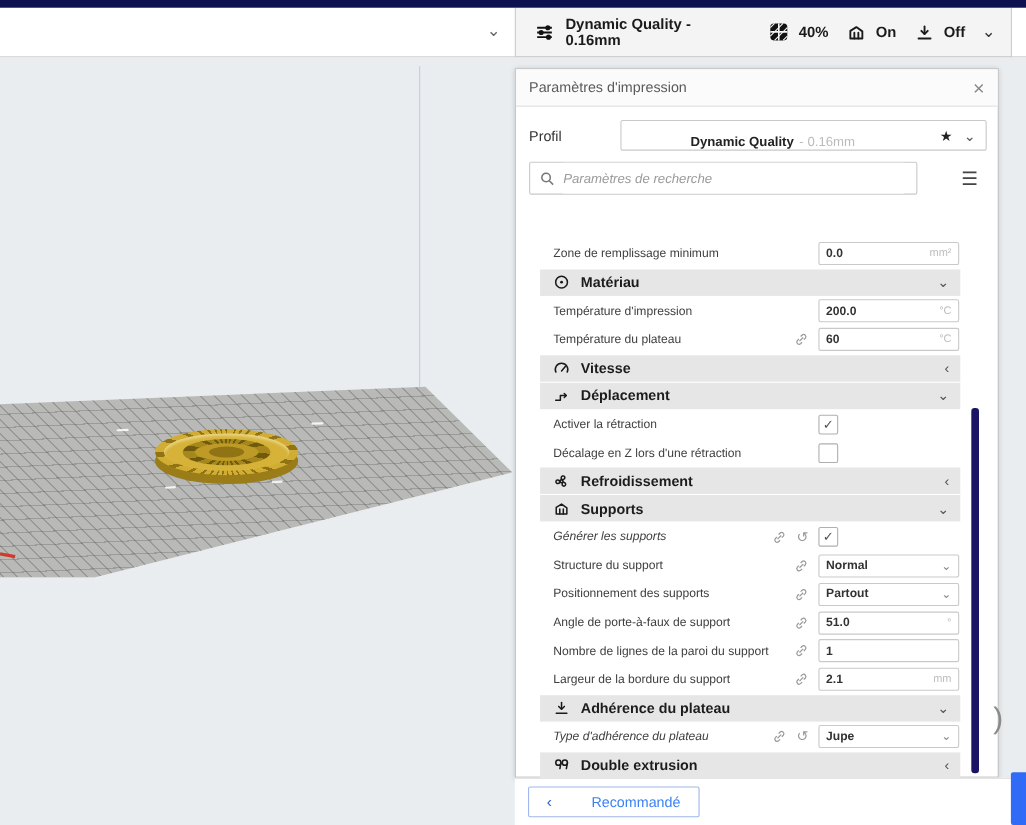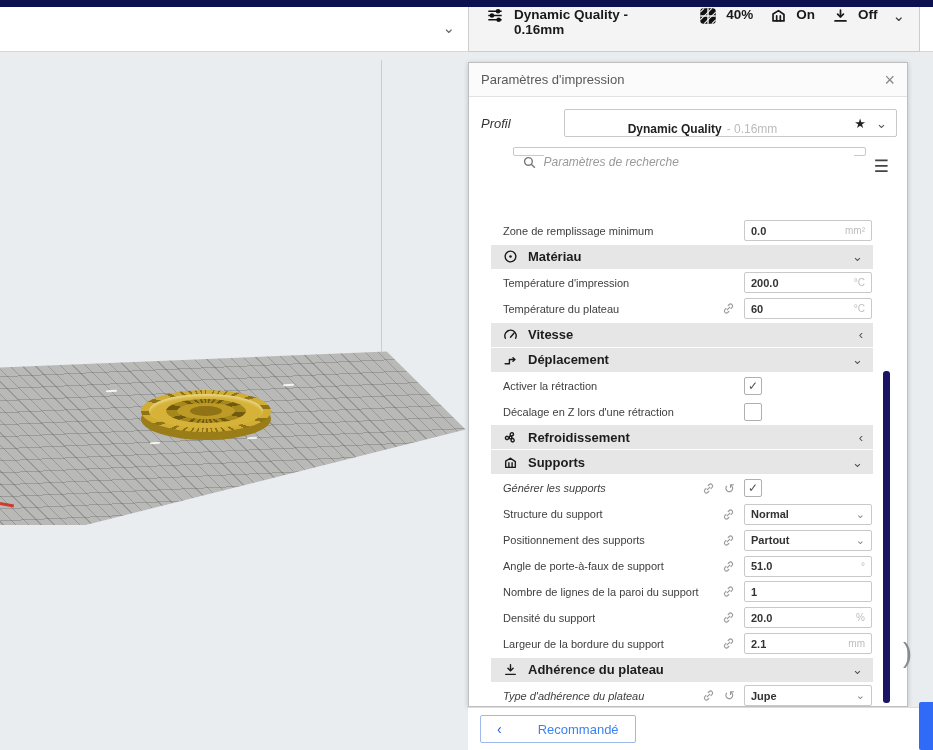--- a/index.html
+++ b/index.html
@@ -4,21 +4,21 @@
 <style>
   * { margin:0; padding:0; box-sizing:border-box; }
   html,body { width:933px; height:750px; overflow:hidden; font-family:"Liberation Sans", sans-serif; }
   #stage { position:relative; width:933px; height:750px; background:#e9edf0; }
 
   
   .top-strip { position:absolute; left:0; top:0; width:933px; height:7px; background:#0d1150; z-index:30; }
   .toolbar { position:absolute; left:0; top:7px; width:933px; height:45px; background:#ffffff; border-bottom:1px solid #d7d7d7; z-index:10; }
   .toolbar-chevron { position:absolute; right:478px; top:12px; font-size:15px; color:#666; cursor:pointer; }
   .summary-bar { position:absolute; left:468px; top:7px; width:452px; height:45px; background:#f4f4f4;
-                 border:1px solid #cccccc; border-top:none; display:flex; align-items:flex-start; gap:9px;
+                 border:1px solid #cccccc; border-top:none; display:flex; align-items:center; gap:9px;
                  padding:0 14px 0 16px; z-index:12; cursor:pointer; }
   .summary-bar .txt { font-size:13.5px; color:#1a1a1a; font-weight:600; }
   .summary-bar .val { font-size:13.5px; color:#1a1a1a; font-weight:600; }
   .sgap { flex:1; }
   .sico { display:inline-flex; align-items:center; }
   .sum-chev { font-size:15px; color:#333; margin-left:6px; }
 
   
   .vline { position:absolute; left:381px; top:60px; width:1px; height:292px; background:#b2d5e4; }
   .plate { position:absolute; left:-10px; top:348px; width:478px; height:177px;
@@ -42,29 +42,29 @@
   .axis-red { position:absolute; left:0; top:502px; width:14px; height:3px; background:#d03a2c; transform:rotate(10deg); transform-origin:left center; }
 
   
   .panel { position:absolute; left:468px; top:62px; width:440px; height:645px; background:#ffffff;
            border:1px solid #bfbfbf; box-shadow:0 1px 5px rgba(0,0,0,0.18); z-index:14; }
   .p-header { height:34px; display:flex; align-items:center; padding:0 12px; background:#fbfbfb; border-bottom:1px solid #e2e2e2; }
   .p-title { font-size:13px; color:#5a5a5a; }
   .p-close { margin-left:auto; font-size:18px; color:#888; line-height:1; cursor:pointer; }
 
   .profile-row { display:flex; align-items:center; margin:12px 10px 10px 10px; height:28px; }
-  .profile-label { font-size:13px; color:#333; margin-left:2px;font-style:italic; }
+  .profile-label { font-size:13px; color:#333; margin-left:2px; }
   .profile-dd { position:relative; margin-left:auto; width:333px; height:28px; border:1px solid #c9c9c9; border-radius:2px;
                 display:flex; align-items:flex-end; justify-content:center; padding-right:56px; cursor:pointer; background:#fff; }
   .profile-name { font-size:12px; font-weight:700; color:#222; }
   .profile-detail { font-size:12px; color:#bbbbbb; margin-left:5px; }
   .profile-star { position:absolute; right:30px; top:6px; font-size:13px; color:#222; }
   .profile-chev { position:absolute; right:9px; top:6px; font-size:13px; color:#555; }
 
-  .search-row { display:flex; align-items:center; margin:0 10px 12px 12px; height:30px;flex-direction:column; }
+  .search-row { display:flex; align-items:center; margin:0 10px 12px 12px; height:30px; }
   .search-box { position:relative; width:353px; height:30px; border:1px solid #c9c9c9; border-radius:2px; background:#fff; }
   .search-box input { position:absolute; left:30px; top:0; width:310px; height:28px; border:none; outline:none;
                       font-size:12px; font-family:"Liberation Sans", sans-serif; color:#333; }
   .search-box input::placeholder { color:#9a9a9a; font-style:italic; }
   .search-glass { position:absolute; left:8px; top:7px; }
   .menu-btn { margin-left:auto; margin-right:8px; font-size:17px; color:#444; cursor:pointer; }
 
   .rows { position:relative;margin-top:41px; }
   .srow { display:flex; align-items:center; height:25.9px; padding:0 35px 0 34px; }
   .slabel { font-size:11px; color:#404040; white-space:nowrap; overflow:hidden; }
@@ -413,37 +413,20 @@
                 <path d="M7.7 9.8 L6.2 11.3 a2.2 2.2 0 0 1 -3.1 -3.1 L4.6 6.7"></path>
               </g>
             </svg>
         </span>
         <div class="field">
           <span class="fval">1</span>
           <span class="funit"></span>
         </div>
       </div>
 
-      <div class="srow">
-        <span class="slabel">Densité du support</span>
-        <span class="spacer"></span>
-        <span class="licon">
-          <svg width="13" height="13" viewBox="0 0 14 14">
-              <g stroke="#999" stroke-width="1.2" fill="none">
-                <path d="M5.2 8.8 L8.8 5.2"></path>
-                <path d="M6.3 4.2 L7.8 2.7 a2.2 2.2 0 0 1 3.1 3.1 L9.4 7.3"></path>
-                <path d="M7.7 9.8 L6.2 11.3 a2.2 2.2 0 0 1 -3.1 -3.1 L4.6 6.7"></path>
-              </g>
-            </svg>
-        </span>
-        <div class="field">
-          <span class="fval">20.0</span>
-          <span class="funit">%</span>
-        </div>
-      </div>
 
       <div class="srow">
         <span class="slabel">Largeur de la bordure du support</span>
         <span class="spacer"></span>
         <span class="licon">
           <svg width="13" height="13" viewBox="0 0 14 14">
               <g stroke="#999" stroke-width="1.2" fill="none">
                 <path d="M5.2 8.8 L8.8 5.2"></path>
                 <path d="M6.3 4.2 L7.8 2.7 a2.2 2.2 0 0 1 3.1 3.1 L9.4 7.3"></path>
                 <path d="M7.7 9.8 L6.2 11.3 a2.2 2.2 0 0 1 -3.1 -3.1 L4.6 6.7"></path>

